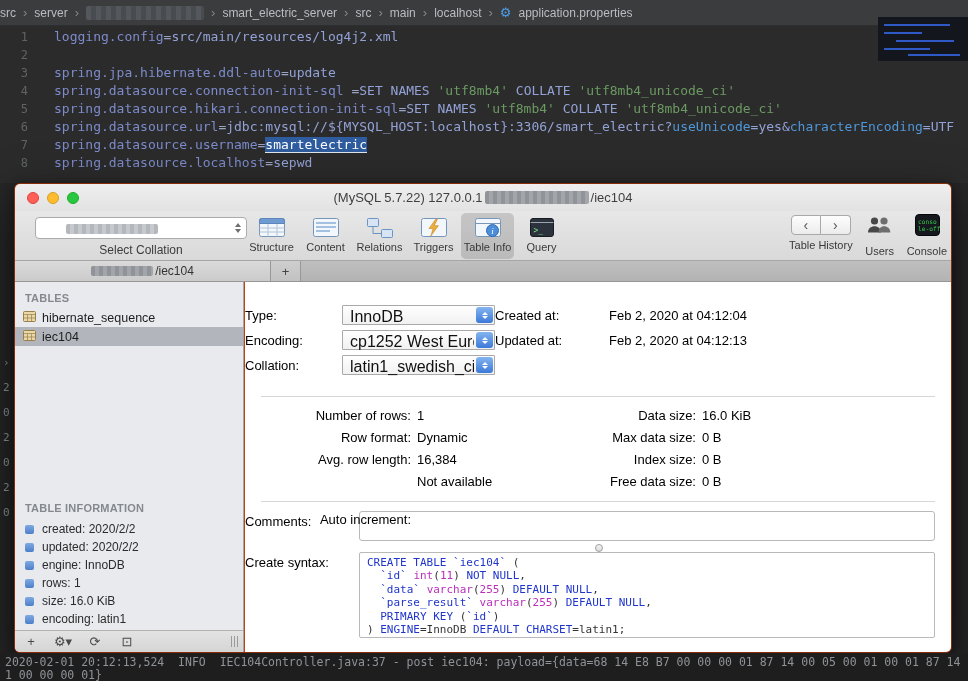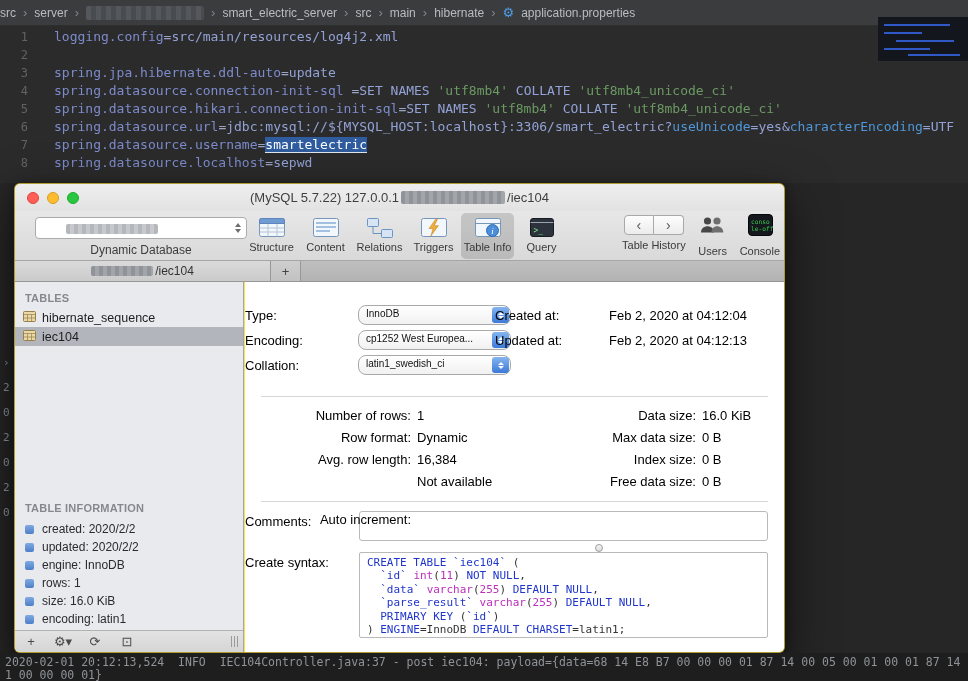--- a/index.html
+++ b/index.html
@@ -25,21 +25,21 @@
 .c-str{color:#6b9a62}
 .c-param{color:#4f97d8}
 .c-sel{background:#2e5c9e;color:#fff;border-bottom:1px solid #dfe5ec}
 
 
 #bg-frag{position:absolute;left:878px;top:17px;width:90px;height:44px;background:#14161d}
 #bg-frag i{position:absolute;height:2px;background:#3059c8;display:block}
 .strip-ch{position:absolute;left:3px;color:#6e7378;font-family:"DejaVu Sans Mono",monospace;font-size:11px}
 
 
-#win{position:absolute;left:14px;top:183px;width:771px;height:470px;border-radius:6px;border:1px solid rgba(0,0,0,.3);box-shadow:0 18px 50px rgba(0,0,0,.6),0 2px 10px rgba(0,0,0,.4);overflow:hidden;background:#fde047}
+#win{position:absolute;left:14px;top:183px;width:938px;height:470px;border-radius:6px;border:1px solid rgba(0,0,0,.3);box-shadow:0 18px 50px rgba(0,0,0,.6),0 2px 10px rgba(0,0,0,.4);overflow:hidden;background:#c2410c}
 #titlebar{position:absolute;left:0;top:0;right:0;height:27px;background:linear-gradient(#efefef,#e2e2e2)}
 .tl{position:absolute;top:8px;width:12px;height:12px;border-radius:50%}
 #tl-close{left:12px;background:#ff5f57;border:1px solid #e0443e}
 #tl-min{left:32px;background:#febc2e;border:1px solid #d89e24}
 #tl-zoom{left:52px;background:#29c73f;border:1px solid #1dad2b}
 #win-title{position:absolute;left:0;right:0;top:0;height:27px;display:flex;align-items:center;justify-content:center;font-size:13px;color:#3f3f3f;gap:2px}
 #title-redact{width:104px;height:13px;border-radius:2px}
 
 #toolbar{position:absolute;left:0;top:27px;right:0;height:50px;background:linear-gradient(#e7e7e7,#d9d9d9);border-bottom:1px solid #a6a6a6}
 #db-combo{position:absolute;left:20px;top:6px;width:212px;height:22px;background:#fff;border:1px solid #ababab;border-radius:4px}
@@ -79,21 +79,21 @@
 .info-row{height:18px;display:flex;align-items:center;padding-left:10px;gap:8px;font-size:12px;color:#2b2b2d}
 .info-dot{width:9px;height:9px;border-radius:2px;background:linear-gradient(#7fa9e2,#4d7fc8);flex:none}
 #sb-footer{position:absolute;left:0;bottom:0;right:0;height:22px;background:linear-gradient(#e3e3e3,#d5d5d5);border-top:1px solid #b2b2b2;display:flex;align-items:center}
 .sbf-btn{width:32px;text-align:center;font-size:13px;color:#4a4a4a}
 #grip{position:absolute;right:5px;top:5px;display:flex;gap:2px}
 #grip i{width:1px;height:11px;background:#9b9b9b;display:block}
 
 #main{position:absolute;left:230px;top:0;right:0;bottom:0;background:#fff;font-size:13px;color:#111}
 .flabel{position:absolute;text-align:left;color:#000}
 .fvalue{position:absolute;color:#000}
-.aqua-select{position:absolute;left:113px;width:153px;height:20px;border:1px solid #a9a9a9;border-radius:8px;background:linear-gradient(#ffffff,#f1f1f1);font-size:10px;color:#111}
+.aqua-select{position:absolute;left:97px;width:153px;height:20px;border:1px solid #a9a9a9;border-radius:1px;background:linear-gradient(#ffffff,#f1f1f1);font-size:16px;color:#111}
 .sel-text{position:absolute;left:7px;top:2px;right:20px;white-space:nowrap;overflow:hidden}
 .sel-stepper{position:absolute;right:1px;top:1px;bottom:1px;width:17px;border-radius:3px;background:linear-gradient(#85b5ef,#3c79d8);display:flex;flex-direction:column;align-items:center;justify-content:center;gap:1px}
 .sel-stepper .tri.up{border-bottom:3.5px solid #fff;border-left-width:3px;border-right-width:3px}
 .sel-stepper .tri.down{border-top:3.5px solid #fff;border-left-width:3px;border-right-width:3px}
 .sep{position:absolute;left:16px;right:16px;height:1px;background:#d6d6d6}
 .stat-label{position:absolute;text-align:right;color:#000}
 .stat-value{position:absolute;color:#000}
 #comments-box{position:absolute;left:114px;right:16px;top:229px;height:30px;border:1px solid #b9b9b9;border-radius:3px;background:#fff;font-size:12px;padding:3px 6px;outline:none;width:auto}
 #split-dot{position:absolute;left:350px;top:262px;width:8px;height:8px;border-radius:50%;background:linear-gradient(#f5f5f5,#dcdcdc);border:1px solid #9f9f9f}
 #syntax-box{position:absolute;left:114px;right:16px;top:270px;height:86px;border:1px solid #b9b9b9;border-radius:2px;background:#fff;font-family:"DejaVu Sans Mono",monospace;font-size:11px;line-height:13.4px;padding:3px 7px;white-space:pre;overflow:hidden}
@@ -116,21 +116,21 @@
     <span class="bc-item">server</span>
     <span class="bc-sep">›</span>
     <span class="bc-redact redact-dark"></span>
     <span class="bc-sep">›</span>
     <span class="bc-item">smart_electric_server</span>
     <span class="bc-sep">›</span>
     <span class="bc-item">src</span>
     <span class="bc-sep">›</span>
     <span class="bc-item">main</span>
     <span class="bc-sep">›</span>
-    <span class="bc-item">hibernate</span>
+    <span class="bc-item">localhost</span>
     <span class="bc-sep">›</span>
     <span class="bc-gear">⚙</span>
     <span class="bc-item">application.properties</span>
   </div>
 <div id="editor">
     <div class="ed-line"><span class="ed-ln">1</span><span class="ed-code"><span class="c-key">logging.config</span><span class="c-punct">=</span><span class="c-val">src/main/resources/log4j2.xml</span></span></div>
     <div class="ed-line"><span class="ed-ln">2</span><span class="ed-code"></span></div>
     <div class="ed-line"><span class="ed-ln">3</span><span class="ed-code"><span class="c-key">spring.jpa.hibernate.ddl-auto</span><span class="c-punct">=</span><span class="c-val">update</span></span></div>
     <div class="ed-line"><span class="ed-ln">4</span><span class="ed-code"><span class="c-key">spring.datasource.connection-init-sql </span><span class="c-punct">=</span><span class="c-val">SET NAMES </span><span class="c-str">'utf8mb4'</span><span class="c-val"> COLLATE </span><span class="c-str">'utf8mb4_unicode_ci'</span></span></div>
     <div class="ed-line"><span class="ed-ln">5</span><span class="ed-code"><span class="c-key">spring.datasource.hikari.connection-init-sql</span><span class="c-punct">=</span><span class="c-val">SET NAMES </span><span class="c-str">'utf8mb4'</span><span class="c-val"> COLLATE </span><span class="c-str">'utf8mb4_unicode_ci'</span></span></div>
@@ -159,21 +159,21 @@
   </div>
 
   <div id="toolbar">
     <div id="db-combo">
       <span class="chip redact-light"></span>
       <span id="db-stepper">
           <i class="tri up"></i>
           <i class="tri down"></i>
         </span>
     </div>
-    <div id="db-label">Dynamic Database</div>
+    <div id="db-label">Select Collation</div>
     <div id="tb-buttons">
         <div class="tb-btn">
           <div class="tb-icon">
             <svg width="28" height="24" viewBox="0 0 28 24">
               <rect x="1.5" y="2.5" width="25" height="18" rx="2" fill="#f2f7fc" stroke="#7795b8"></rect>
               <path d="M10 7.5v13M19 7.5v13M1.5 12h25M1.5 16h25" stroke="#b3c3d6" fill="none"></path>
               <path d="M3.5 2.5h21a2 2 0 0 1 2 2v3h-25v-3a2 2 0 0 1 2-2z" fill="#6f9bd2" stroke="#5d86bd"></path>
             </svg>
           </div>
           <div class="lbl">Structure</div>

